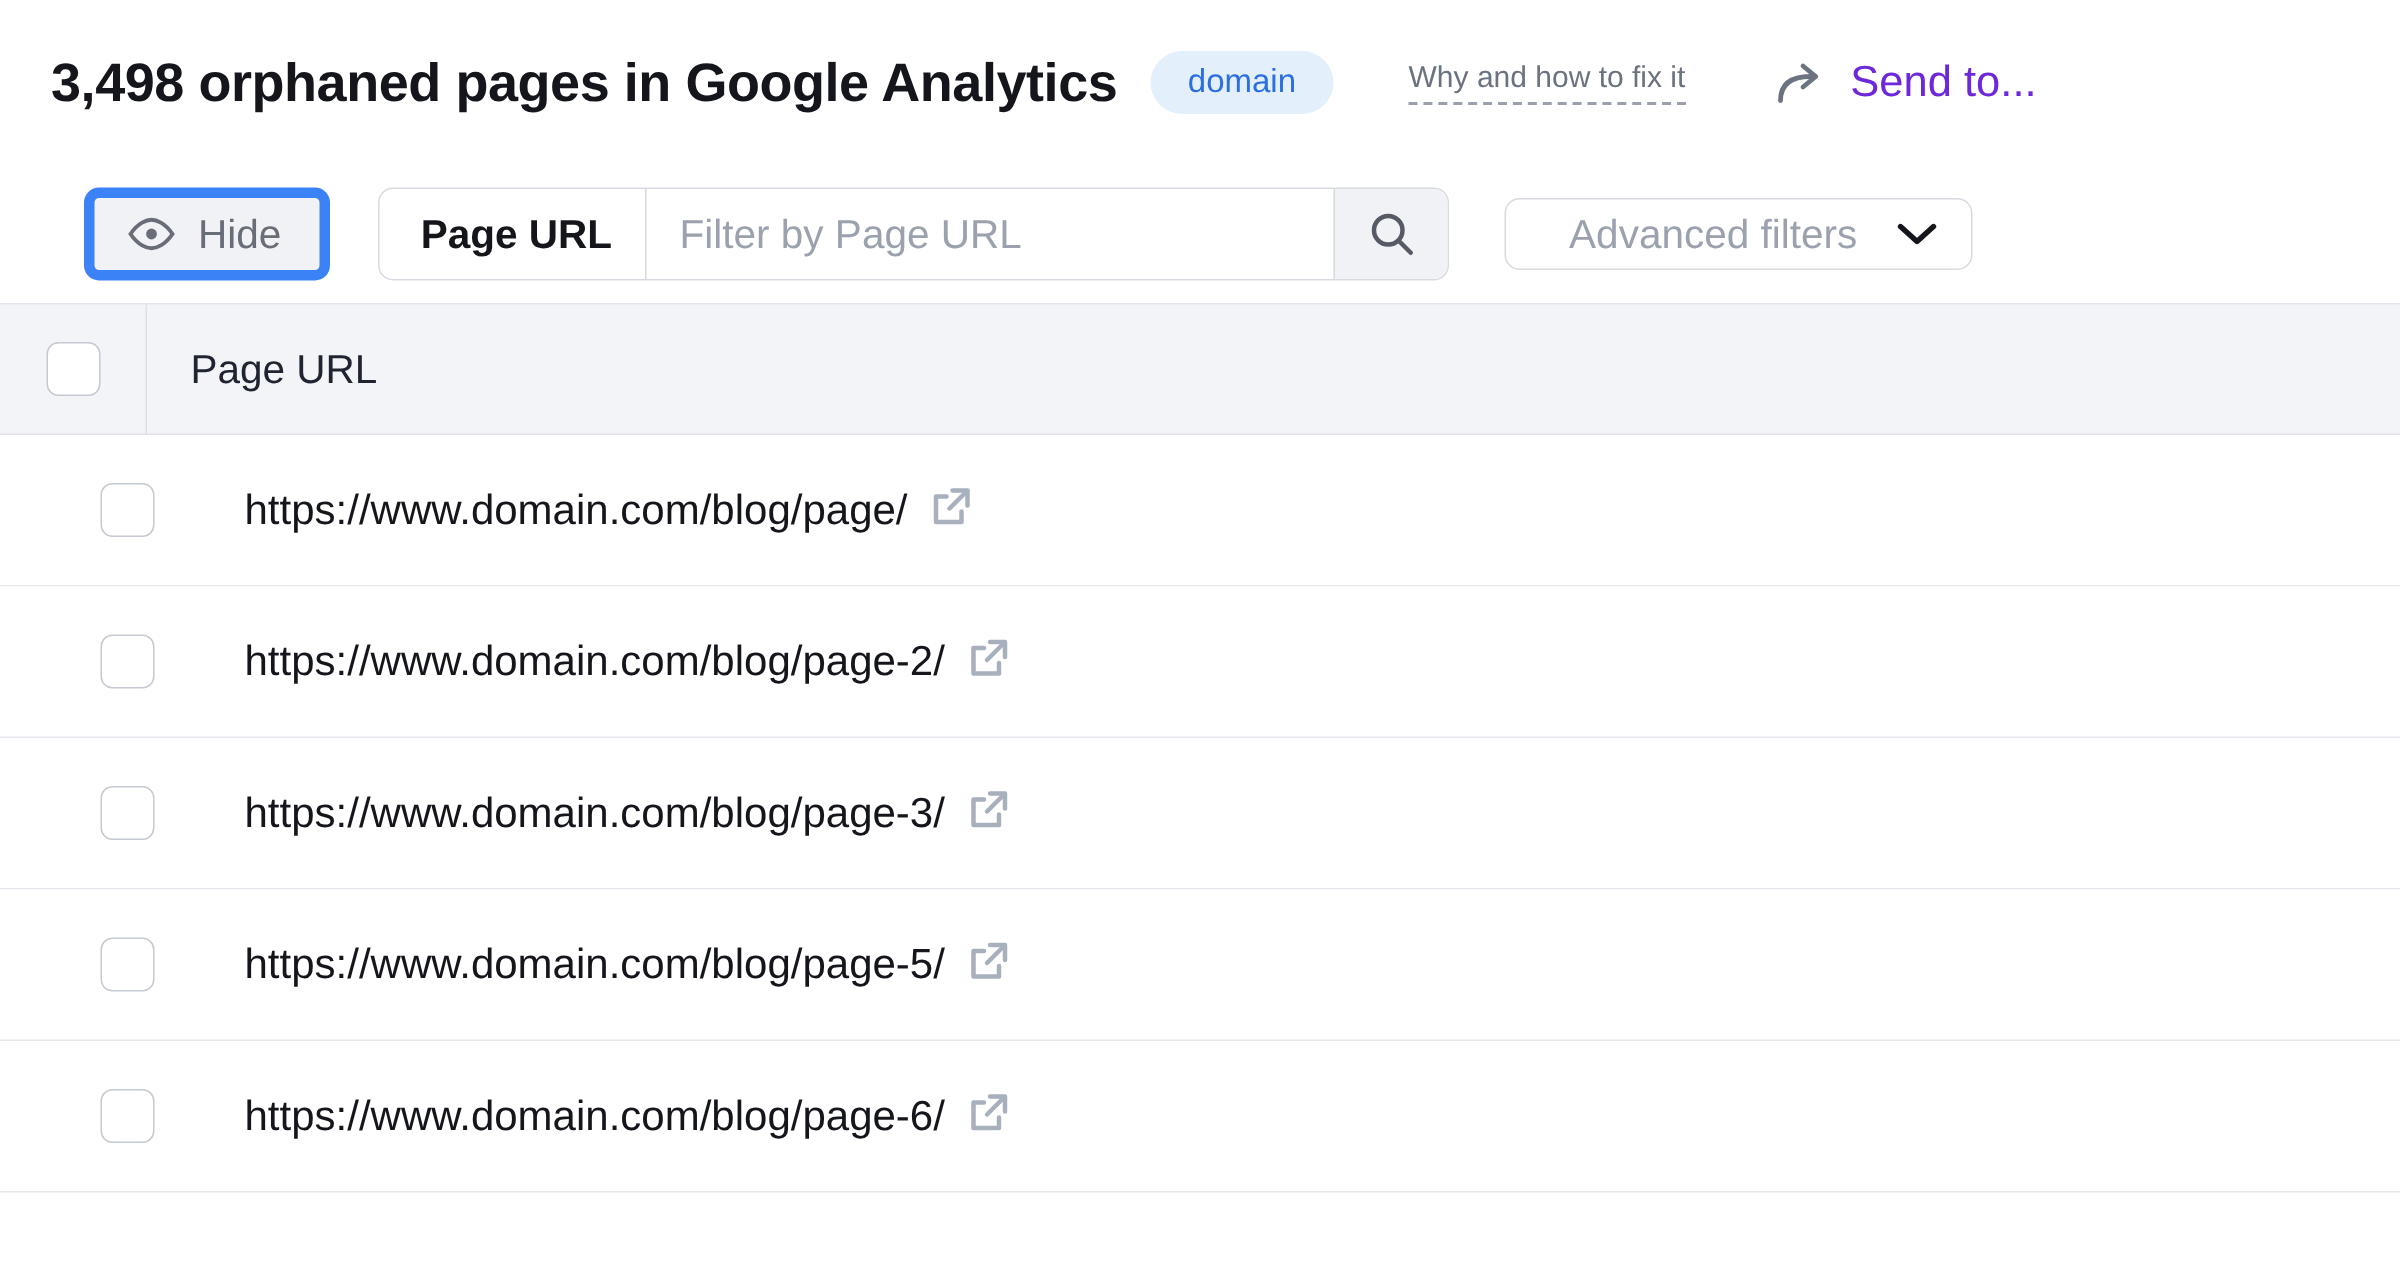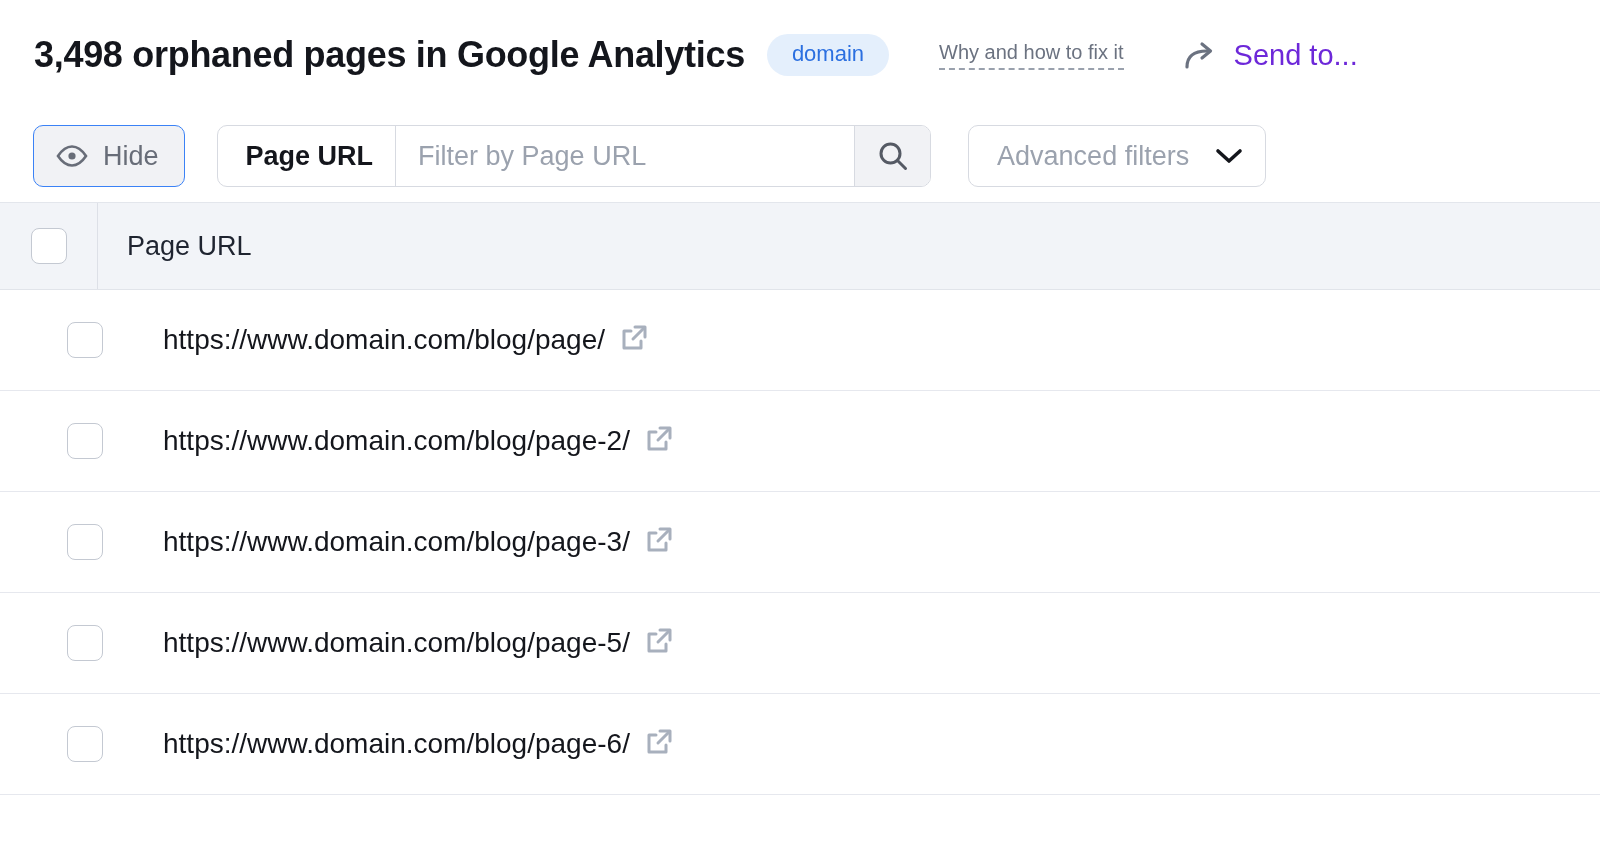--- a/index.html
+++ b/index.html
@@ -81,25 +81,26 @@
     height: 92px;
   }
 
   .hide-btn {
     display: flex;
     align-items: center;
     gap: 15px;
     height: 62px;
     padding: 0 25px 0 22px;
     background: #f1f2f5;
-    border: 1px solid #3b82f6;
+    border: 7px solid #3b82f6;
     border-radius: 10px;
     color: #686d78;
     font-size: 27px;
     cursor: pointer;
+    margin-left: 23px;
   }
   .hide-btn svg { display: block; }
 
   .filter-group {
     display: flex;
     align-items: stretch;
     margin-left: 32px;
     height: 62px;
     border: 1px solid #d7dae1;
     border-radius: 10px;
@@ -141,22 +142,22 @@
     border-left: 1px solid #d7dae1;
     cursor: pointer;
   }
   .search-btn svg { display: block; }
 
   .adv-filters {
     display: flex;
     align-items: center;
     gap: 26px;
     margin-left: 37px;
-    height: 62px;
-    padding: 0 22px 0 28px;
+    height: 48px;
+    padding: 0 22px 0 42px;
     border: 1px solid #d7dae1;
     border-radius: 10px;
     background: #ffffff;
     font-size: 27px;
     color: #9ba2ae;
     cursor: pointer;
     white-space: nowrap;
   }
   .adv-filters svg { display: block; }
 

